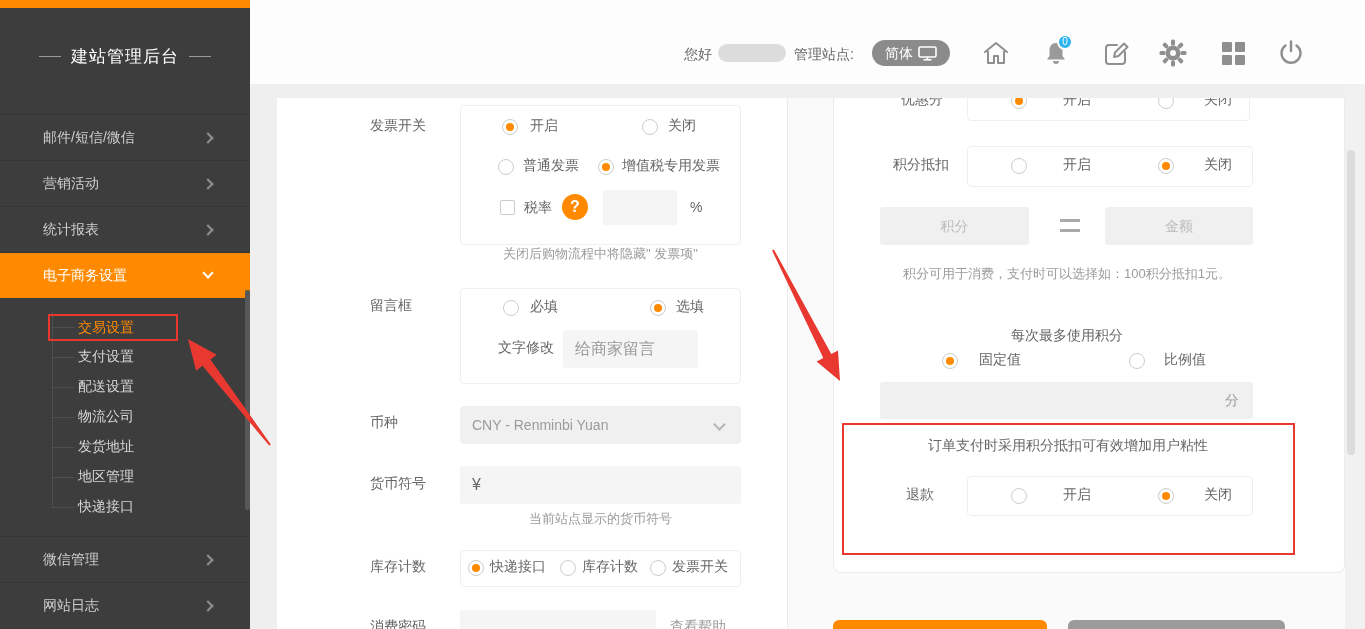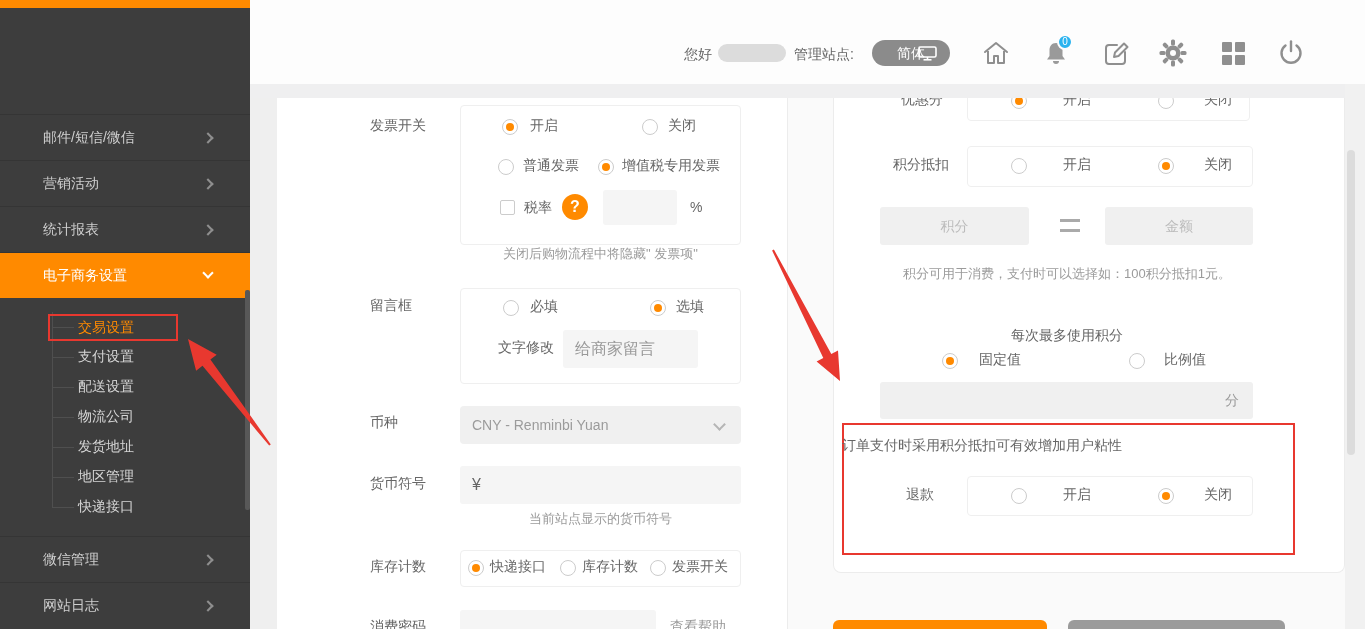--- a/index.html
+++ b/index.html
@@ -24,21 +24,21 @@
   .tree-tick { width:22px; height:1px; background:#4f4f4f; left:52px; }
   .sub-item { left:78px; width:140px; height:20px; color:#d6d6d6; cursor:pointer; }
   .sub-item.current { color:#ff8a00; }
   #side-scroll-thumb { left:245px; top:290px; width:5px; height:220px; background:#585858; border-radius:2px; }
 
   
   #header { left:250px; top:0; width:1115px; height:84px; background:#fdfdfd; }
   .hdr-text { top:46px; color:#666; }
   #redacted-pill { left:468px; top:44px; width:68px; height:18px; background:#dcdcdc; border-radius:9px; }
   #lang-pill { left:622px; top:40px; width:78px; height:26px; background:#8b8b8b; border-radius:13px; color:#fff; cursor:pointer; }
-  #lang-pill span { position:absolute; left:13px; top:5px; font-size:14px;margin-left:12px; }
+  #lang-pill span { position:absolute; left:13px; top:5px; font-size:14px; }
   .hicon { top:38px; width:30px; height:30px; cursor:pointer; }
   #bell-badge { position:absolute; left:16px; top:-4px; width:16px; height:16px; background:#2bb3ef; border:2px solid #fdfdfd; border-radius:50%; color:#fff; font-size:10px; text-align:center; line-height:12px; }
 
   
   #content-bg { left:250px; top:84px; width:1115px; height:545px; background:#fafafa; }
   #top-band { left:250px; top:84px; width:1115px; height:14px; background:#efeff0; }
   #left-gutter { left:250px; top:98px; width:27px; height:531px; background:#efefef; }
   .card { background:#fff; overflow:hidden; }
   #card-left { left:277px; top:98px; width:511px; height:531px; border-right:1px solid #ececec; }
   #card-right { left:833px; top:98px; width:512px; height:475px; border:1px solid #ececec; border-top:none; border-radius:0 0 8px 8px; }
@@ -67,20 +67,25 @@
 
   #arrows { left:0; top:0; width:1365px; height:629px; pointer-events:none; }
 </style>
 </head>
 <body>
 
 <div id="stage">
 
   <div id="sidebar" class="abs">
     <div id="side-topbar" class="abs"></div>
+    <div id="side-title" class="abs">
+      <span class="dash"></span>
+      <span class="ttl">建站管理后台</span>
+      <span class="dash"></span>
+    </div>
 
     <div class="side-item abs" style="top:114px">
       <span class="lbl">邮件/短信/微信</span>
       <span class="chev"></span>
     </div>
     <div class="side-item abs" style="top:160px">
       <span class="lbl">营销活动</span>
       <span class="chev"></span>
     </div>
     <div class="side-item abs" style="top:206px">
@@ -264,21 +269,21 @@
     <div class="flabel" style="left:46px;top:229px;width:374px;text-align:center">每次最多使用积分</div>
     <span class="radio sel" style="left:108px;top:255px"></span>
     <span class="flabel olabel" style="left:145px;top:253px">固定值</span>
     <span class="radio" style="left:295px;top:255px"></span>
     <span class="flabel" style="left:330px;top:253px">比例值</span>
     <div class="ginput2" style="left:46px;top:284px;width:373px;height:37px;line-height:37px;text-align:right;padding:0 14px">
       <span>分</span>
     </div>
 
     <div class="red-note-box" style="left:8px;top:325px;width:453px;height:132px"></div>
-    <div class="flabel" style="left:8px;top:339px;width:366px;text-align:left">订单支付时采用积分抵扣可有效增加用户粘性</div>
+    <div class="flabel" style="left:8px;top:339px;width:366px;text-align:right">订单支付时采用积分抵扣可有效增加用户粘性</div>
     <span class="flabel" style="left:72px;top:388px">退款</span>
     <div class="fbox" style="left:133px;top:378px;width:286px;height:40px"></div>
     <span class="radio" style="left:177px;top:390px"></span>
     <span class="flabel" style="left:229px;top:388px">开启</span>
     <span class="radio sel" style="left:324px;top:390px"></span>
     <span class="flabel olabel" style="left:370px;top:388px">关闭</span>
   </div>
 
   <button id="btn-primary" class="btn abs"></button>
   <button id="btn-secondary" class="btn abs"></button>

